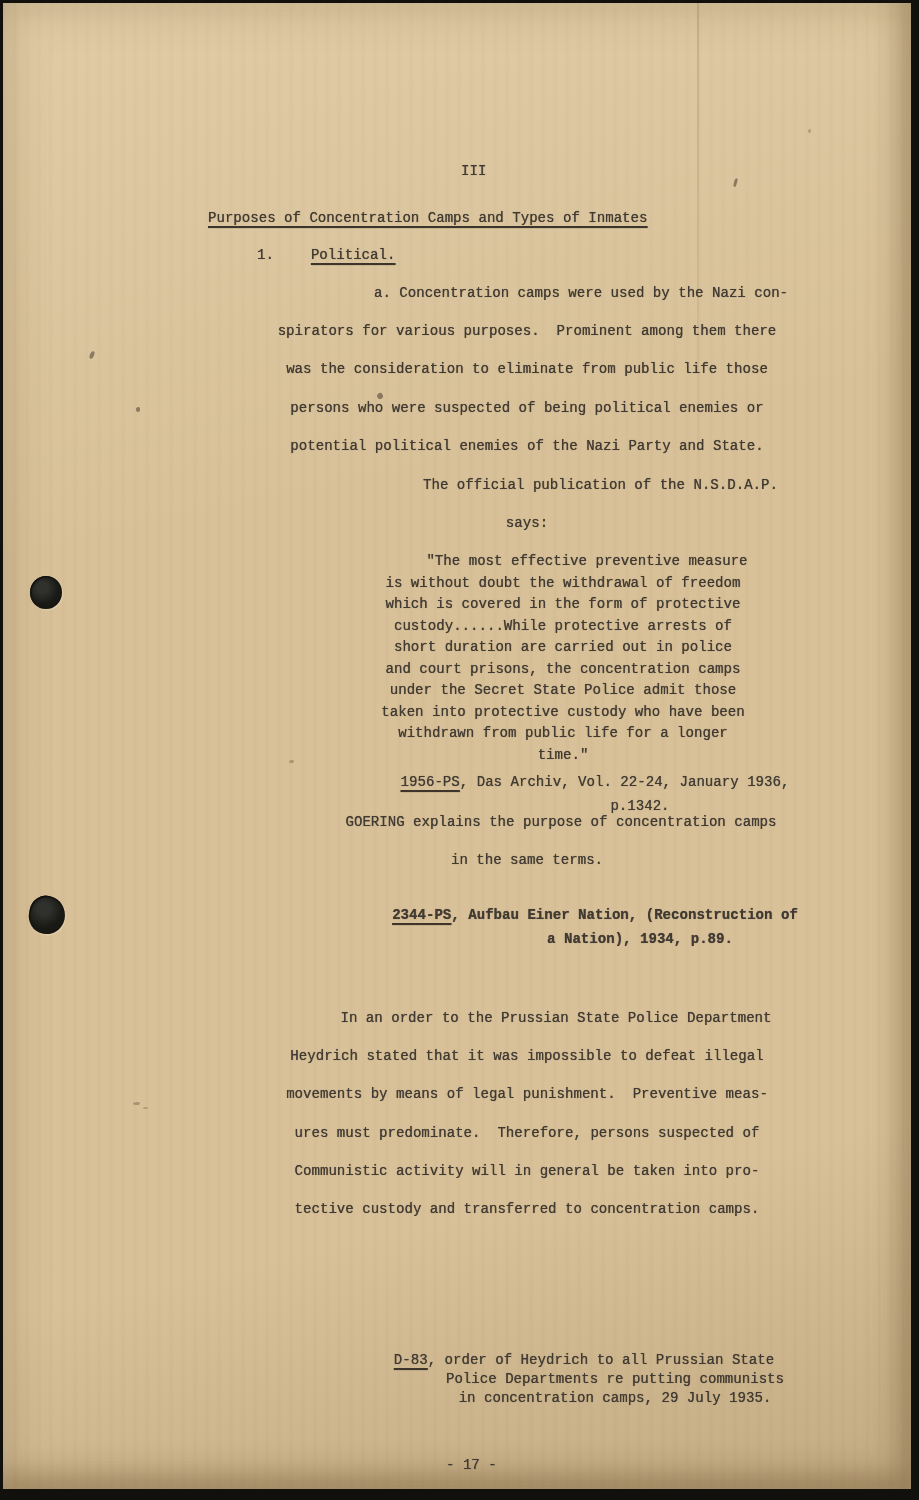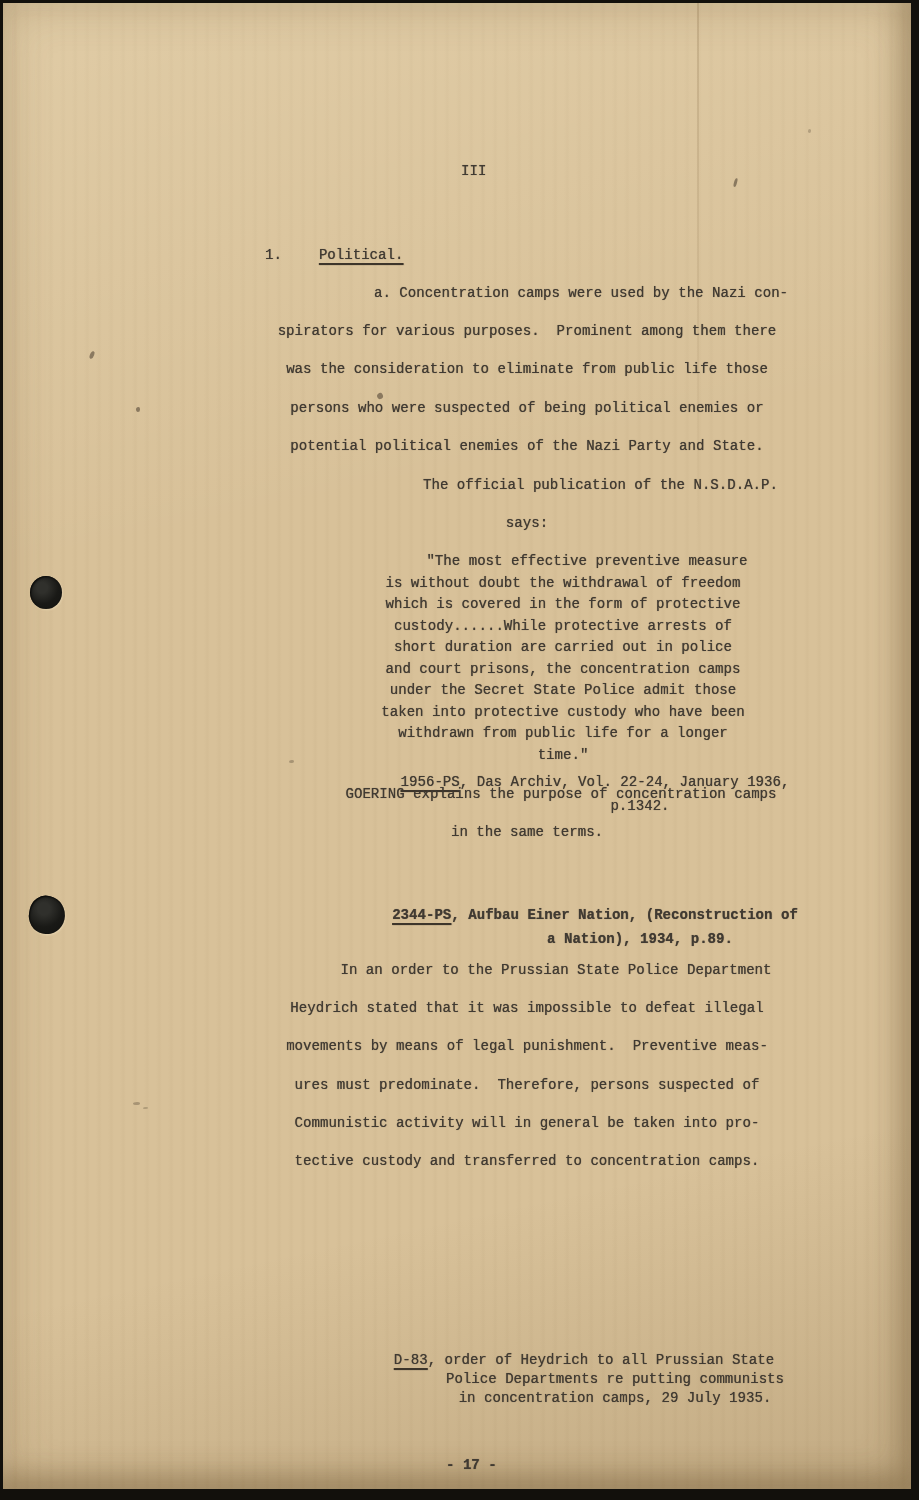--- a/index.html
+++ b/index.html
@@ -54,32 +54,32 @@
   .quote-par { line-height: 21.5px; width: 470px; }
   .cite      { line-height: 24px;  width: 560px; }
   .uline {
     text-decoration: underline;
     text-decoration-thickness: 1.7px;
     text-decoration-color: rgba(58,50,40,0.92);
     text-underline-offset: 4px;
   }
   .numeral    { left: 458px; top: 160px; }
   .heading    { left: 205px; top: 204px; line-height: 22px; }
-  .item-line  { left: 254px; top: 241px; line-height: 22px; margin-left: 8px; }
+  .item-line  { left: 254px; top: 241px; line-height: 22px; }
   .item-title { margin-left: 37px; }
   .para-a          { left: 204px; top: 271px; text-indent: 108px; }
   .para-official   { left: 204px; top: 463px; text-indent: 147px; }
   .quote-block     { left: 325px; top: 548px; text-indent: 48px; }
   .cite-1    { left: 267px; top: 767px;  padding-left: 90px; text-indent: -90px; }
-  .para-goering    { left: 204px; top: 772px; text-indent: 68px; }
+  .para-goering    { left: 204px; top: 800px; text-indent: 68px; }
   .cite-2    { left: 267px; top: 900px;  padding-left: 90px; text-indent: -90px; font-weight: bold; }
-  .para-heydrich   { left: 204px; top: 948px; text-indent: 58px; }
+  .para-heydrich   { left: 204px; top: 996px; text-indent: 58px; }
   .para-communists { left: 204px; top: 1186px; text-indent: 63px; }
   .cite-3    { left: 270px; top: 1348px; padding-left: 62px; text-indent: -62px; line-height: 19px; }
-  .page-num  { left: 443px; top: 1452px; line-height: 20px; font-weight: bold; }
+  .page-num  { left: 443px; top: 1452px; line-height: 20px; }
   
   .speck { position: absolute; background: rgba(72,61,45,0.55); border-radius: 60% 40% 55% 45%; }
   .s1 { left: 731px; top: 175px;  width: 3px; height: 9px;  transform: rotate(14deg); }
   .s2 { left: 87px;  top: 348px;  width: 4px; height: 8px;  transform: rotate(20deg); }
   .s3 { left: 374px; top: 390px;  width: 6px; height: 6px;  transform: rotate(-30deg); }
   .s4 { left: 133px; top: 404px;  width: 4px; height: 5px; }
   .s5 { left: 130px; top: 1099px; width: 7px; height: 3px;  opacity: .6; }
   .s6 { left: 140px; top: 1104px; width: 5px; height: 2px;  opacity: .5; }
   .s7 { left: 286px; top: 757px;  width: 5px; height: 3px;  opacity: .6; }
   .s8 { left: 805px; top: 126px;  width: 3px; height: 4px;  opacity: .5; }
@@ -90,20 +90,21 @@
 <div class="stage">
   <div class="paper">
 
     <div class="crease"></div>
 
     <div class="hole hole-1"></div>
     <div class="hole hole-2"></div>
 
     <div class="tw numeral">III</div>
 
+    <div class="tw heading uline">Purposes of Concentration Camps and Types of Inmates</div>
 
     <div class="tw item-line"><span>1.</span><span class="item-title uline">Political.</span></div>
 
     <div class="tw body-par para-official">The official publication of the N.S.D.A.P.
 says:</div>
 
     <div class="tw body-par para-a">a. Concentration camps were used by the Nazi con-
 spirators for various purposes.  Prominent among them there
 was the consideration to eliminate from public life those
 persons who were suspected of being political enemies or

